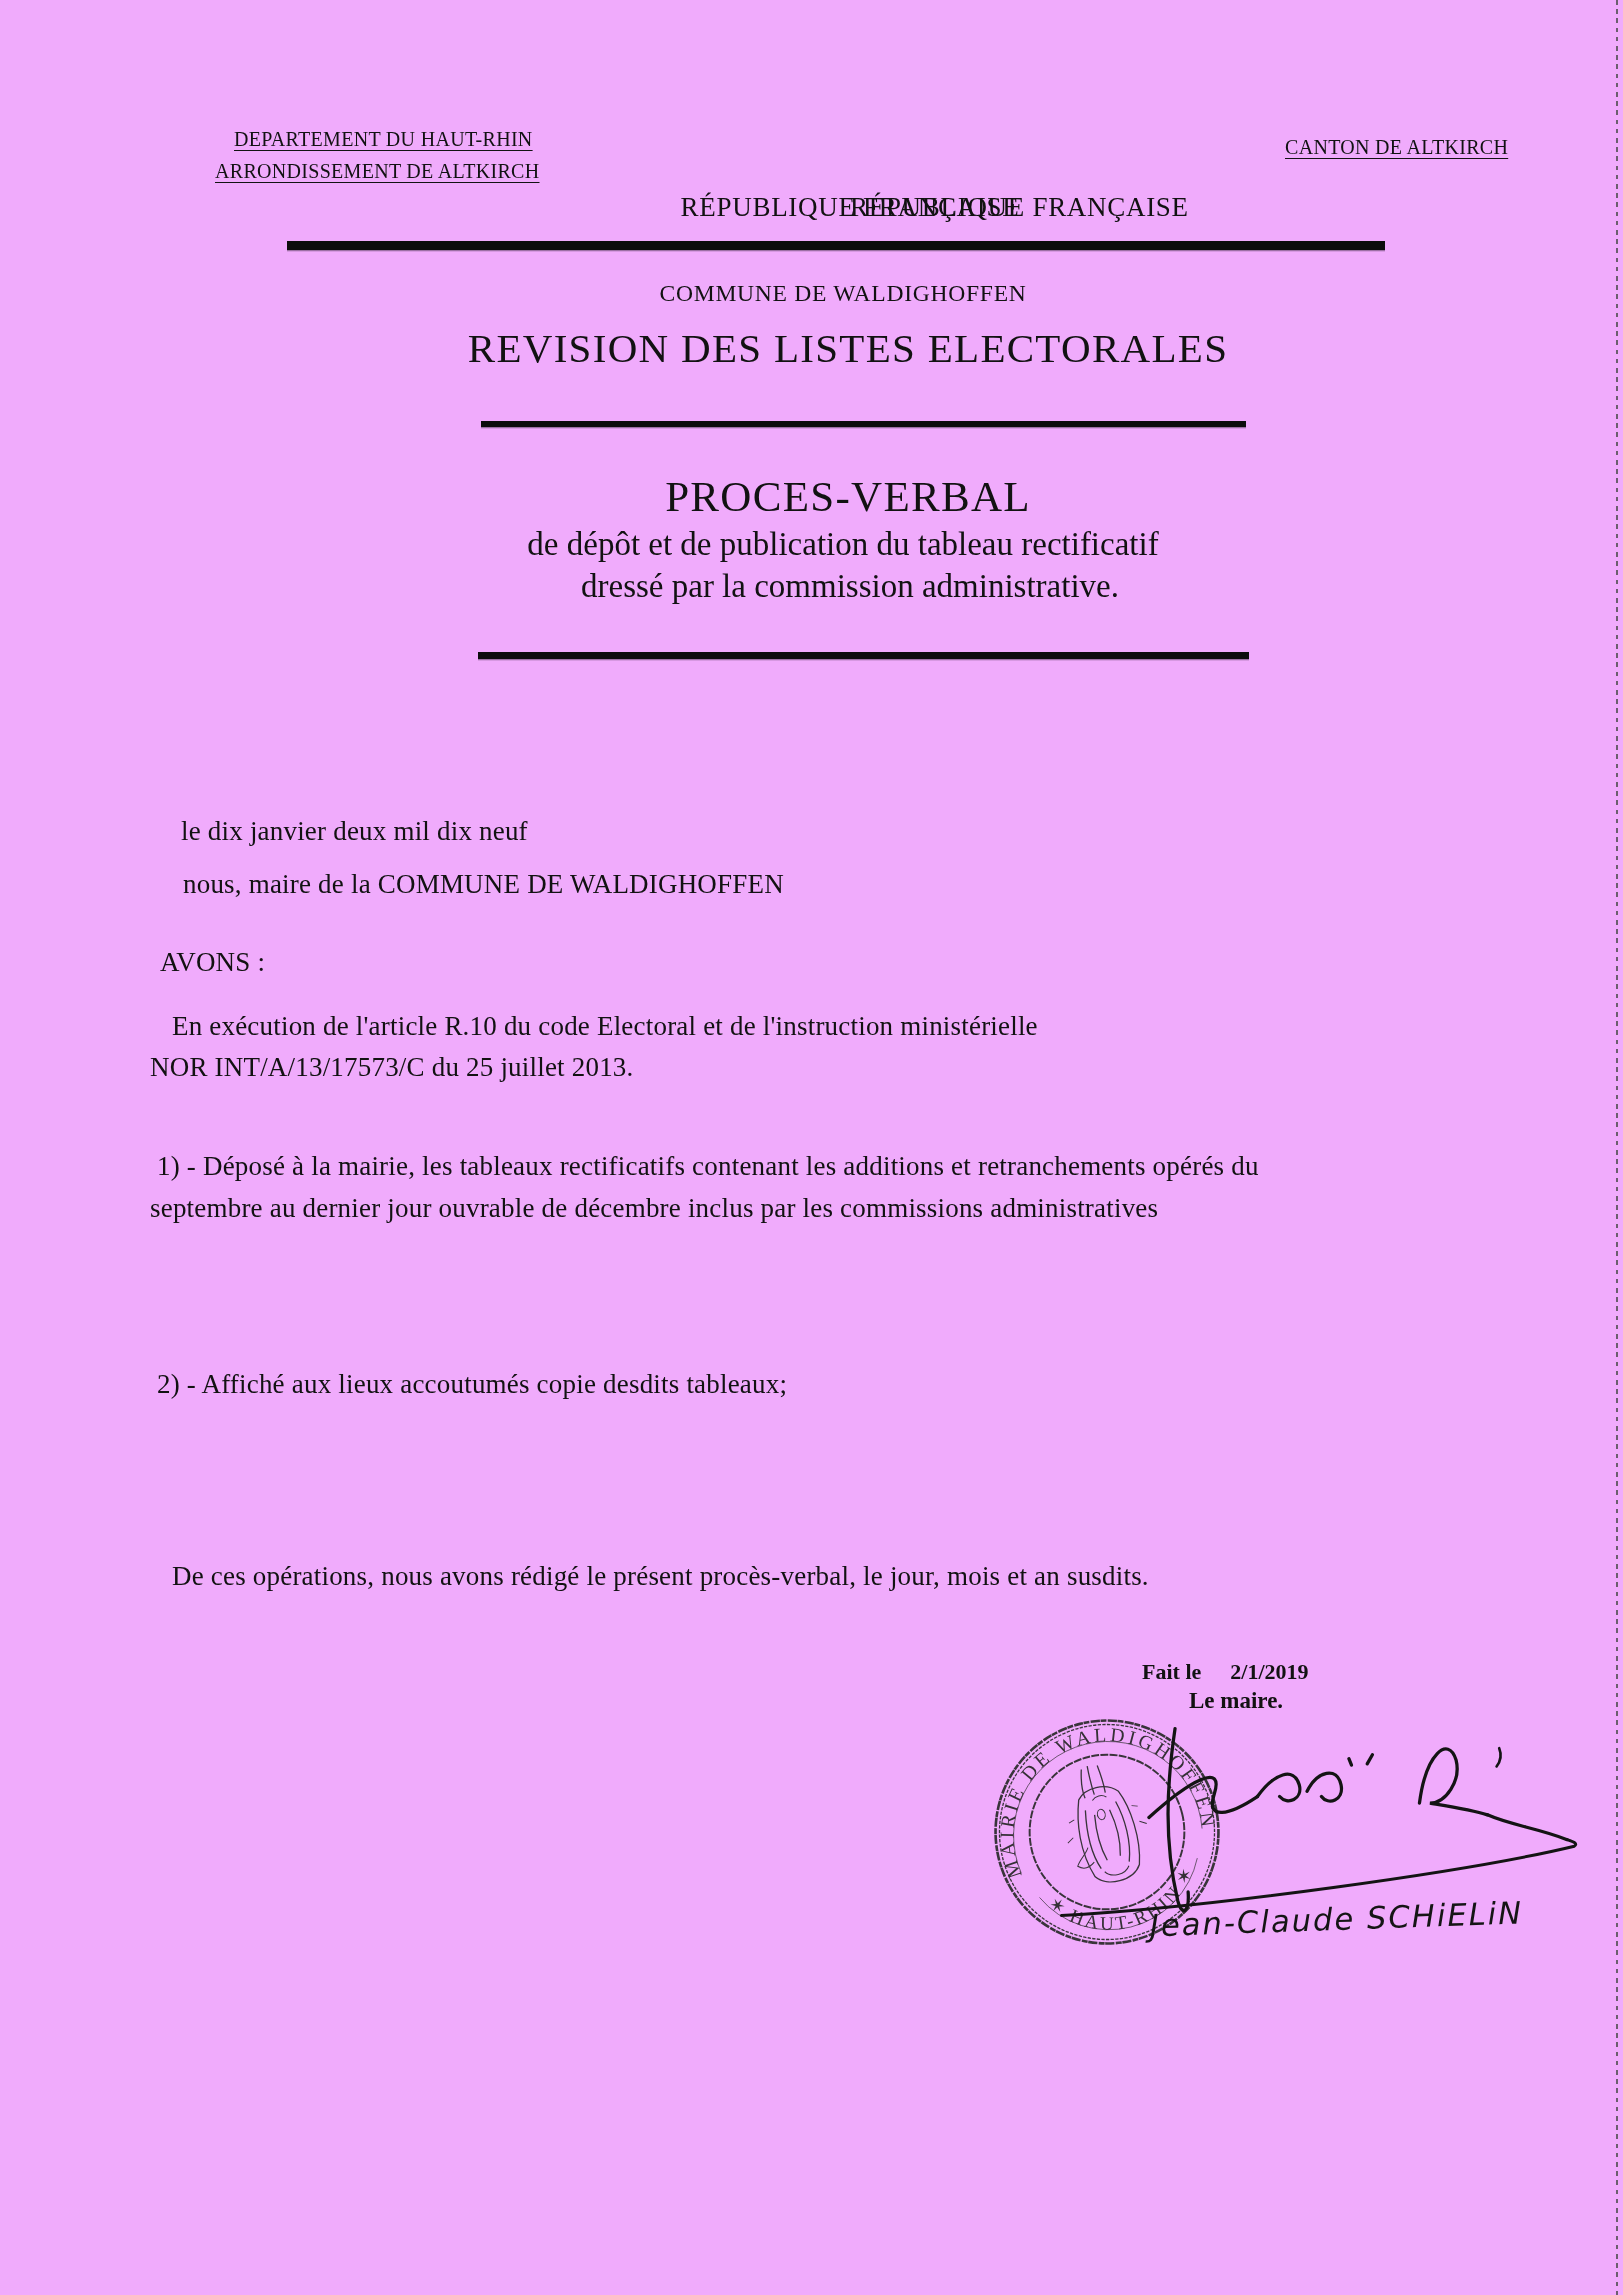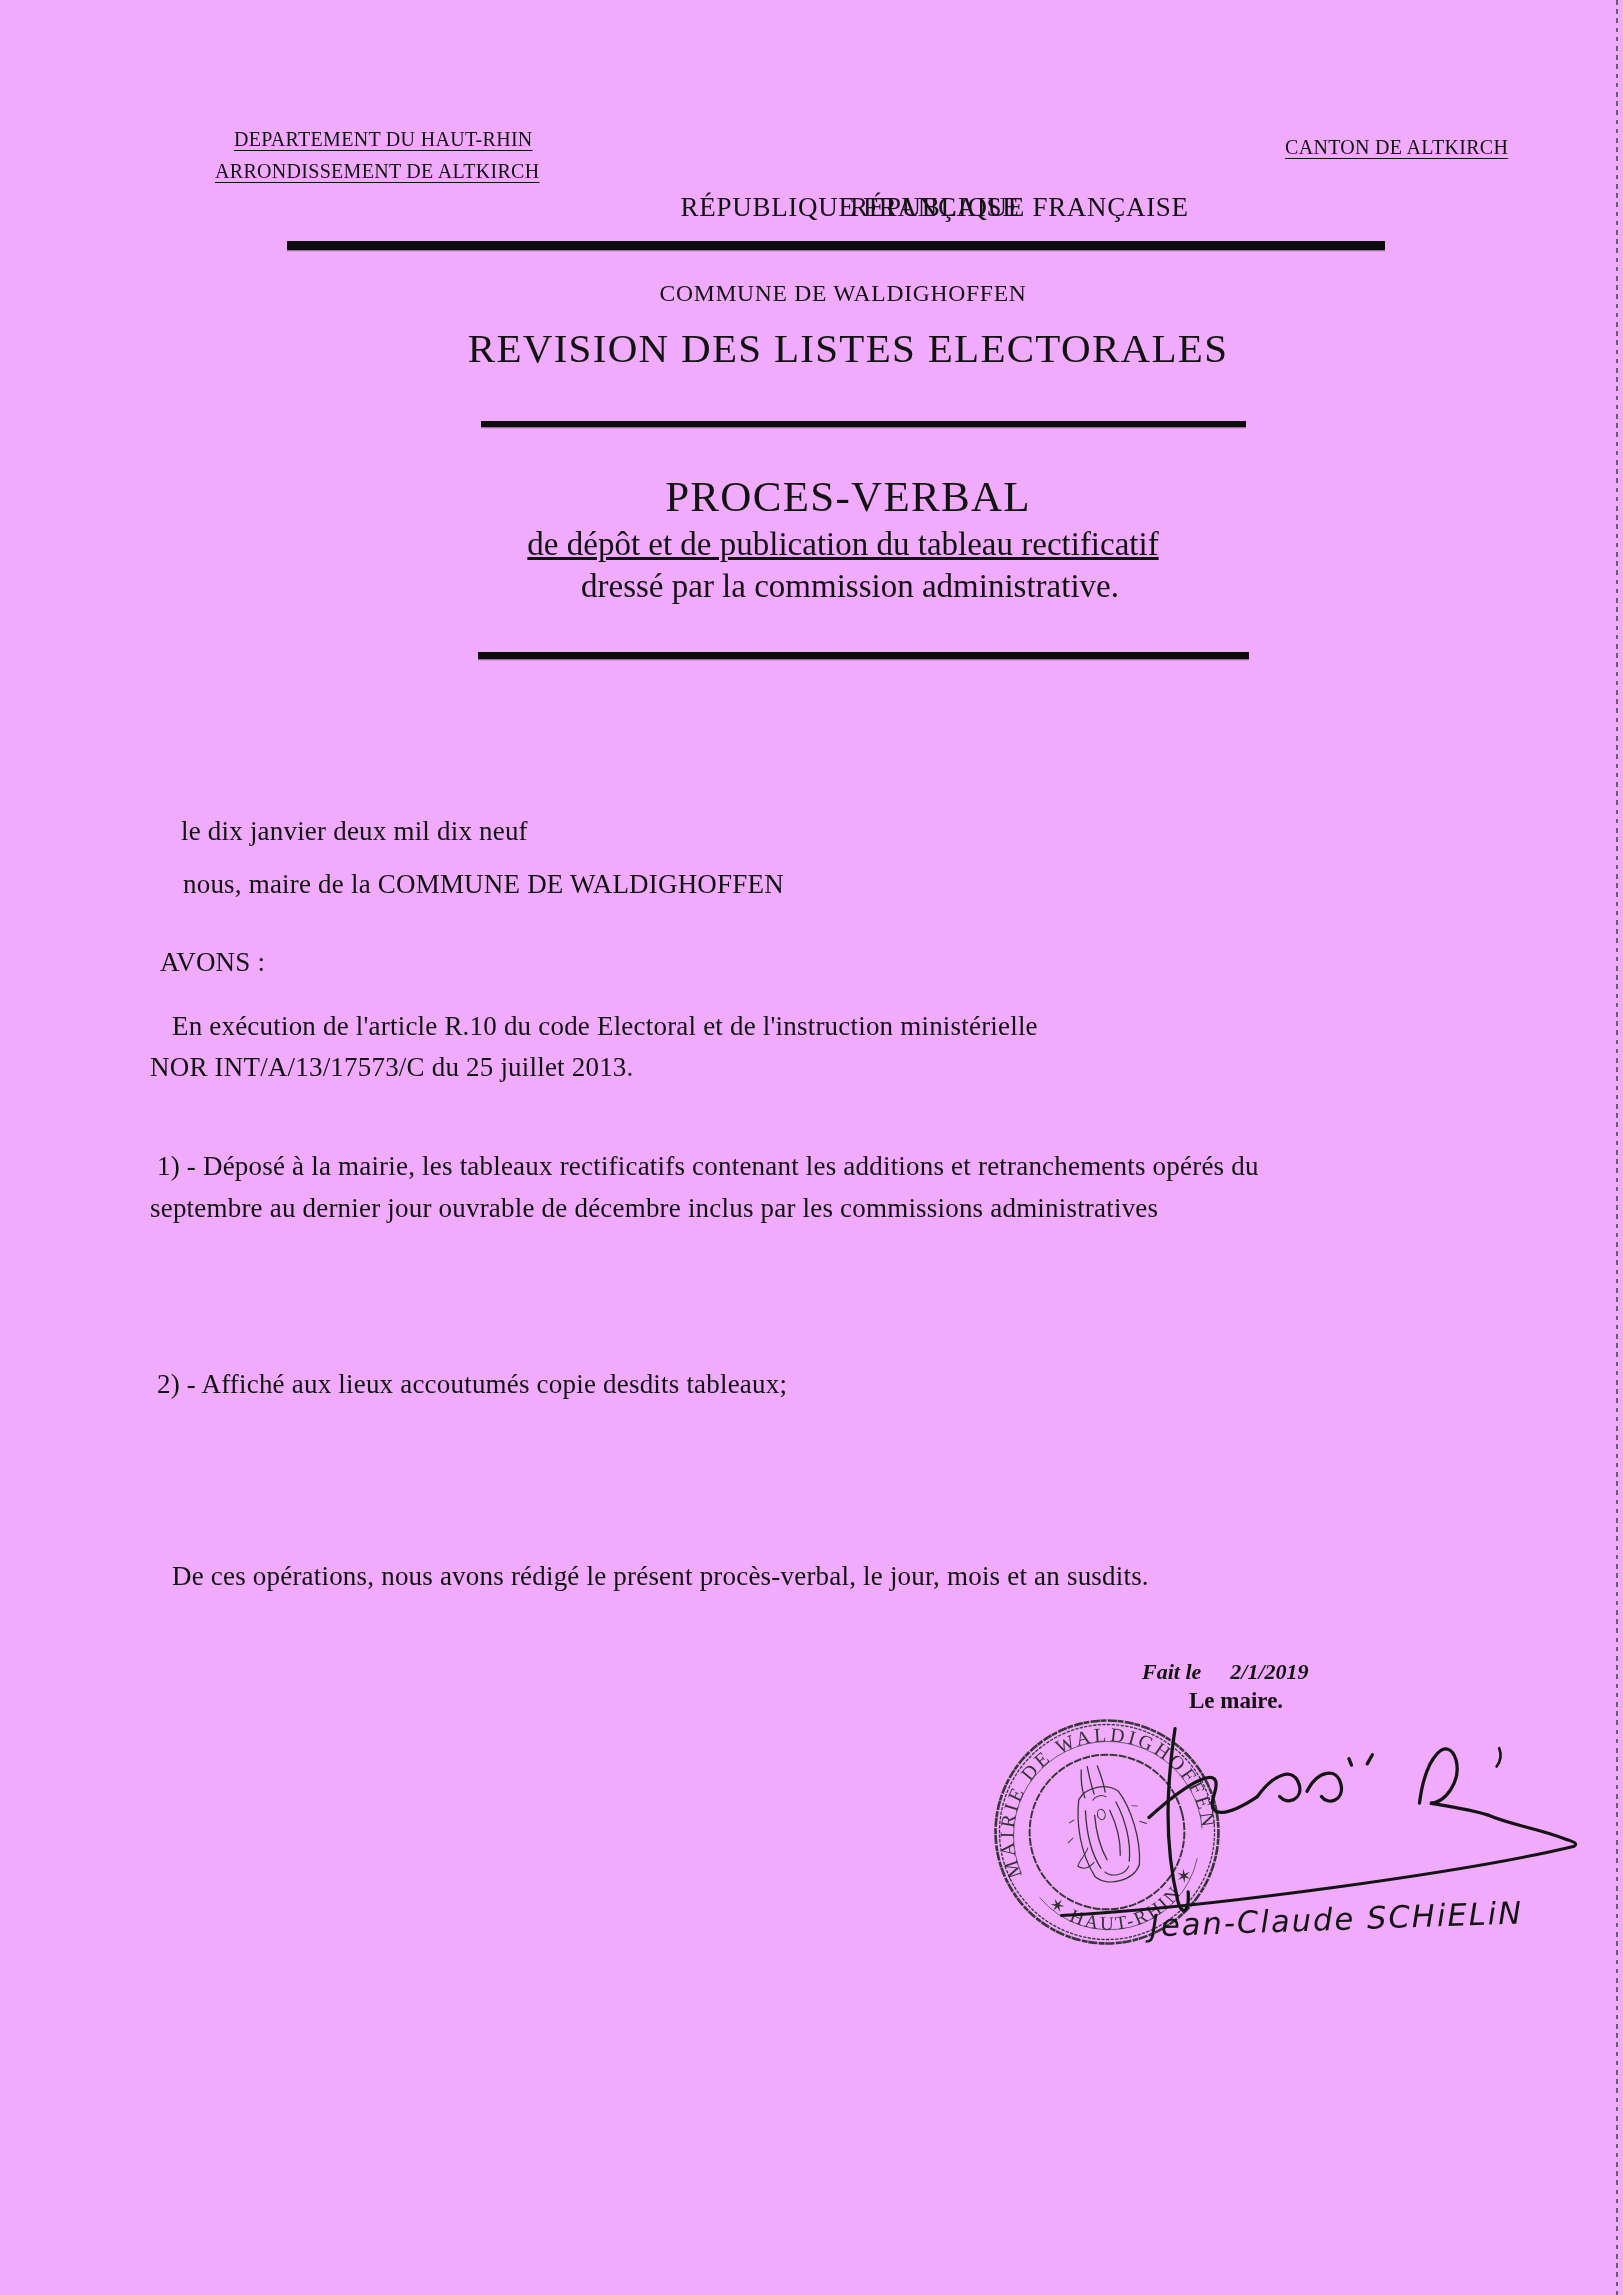--- a/index.html
+++ b/index.html
@@ -44,40 +44,40 @@
 
   <div class="rule rough" style="left:287px;top:241px;width:1098px;height:8.5px;"></div>
 
   <div class="line centered" style="left:843px;top:280px;font-size:23.6px;letter-spacing:0.7px;">COMMUNE DE WALDIGHOFFEN</div>
 
   <div class="line centered" style="left:848px;top:324px;font-size:41px;letter-spacing:1.3px;">REVISION DES LISTES ELECTORALES</div>
 
   <div class="rule rough" style="left:481px;top:421px;width:765px;height:5.9px;"></div>
 
   <div class="line centered" style="left:848px;top:472px;font-size:43px;letter-spacing:1.3px;text-align:center;">PROCES-VERBAL</div>
-  <div class="line centered" style="left:843px;top:526px;font-size:33px;text-decoration:underline;">de dépôt et de publication du tableau rectificatif</div>
+  <div class="line centered" style="left:843px;top:526px;font-size:33px;">de dépôt et de publication du tableau rectificatif</div>
   <div class="line centered" style="left:850px;top:568px;font-size:33px;">dressé par la commission administrative.</div>
 
   <div class="rule rough" style="left:478px;top:652px;width:771px;height:6.5px;"></div>
 
   <div class="line body-text" style="left:181px;top:816px;">le dix janvier deux mil dix neuf</div>
   <div class="line body-text" style="left:183px;top:869px;">nous, maire de la COMMUNE DE WALDIGHOFFEN</div>
   <div class="line body-text" style="left:160px;top:947px;">AVONS :</div>
 
   <div class="line body-text" style="left:165px;top:1011px;"> En exécution de l'article R.10 du code Electoral et de l'instruction ministérielle</div>
   <div class="line body-text" style="left:150px;top:1052px;">NOR INT/A/13/17573/C du 25 juillet 2013.</div>
 
   <div class="line body-text" style="left:150px;top:1151px;"> 1) - Déposé à la mairie, les tableaux rectificatifs contenant les additions et retranchements opérés du</div>
   <div class="line body-text" style="left:150px;top:1193px;">septembre au dernier jour ouvrable de décembre inclus par les commissions administratives</div>
 
   <div class="line body-text" style="left:150px;top:1369px;"> 2) - Affiché aux lieux accoutumés copie desdits tableaux;</div>
 
   <div class="line body-text" style="left:165px;top:1561px;"> De ces opérations, nous avons rédigé le présent procès-verbal, le jour, mois et an susdits.</div>
 
-  <div class="line bold" style="left:1120px;top:1633px;font-size:22px;font-style:italic;">
+  <div class="line bold" style="left:1120px;top:1633px;font-size:22px;">
     <span>Fait le</span><span style="display:inline-block;width:29px;"></span><span>2/1/2019</span>
   </div>
 
   <div class="line bold" style="left:1189px;top:1688px;font-size:23px;">Le maire.</div>
 
   <svg class="stamp-wrap" viewBox="0 0 360 360">
     <g fill="none" stroke="#2a2a2a">
       <circle cx="180" cy="180" r="170" stroke-width="4" stroke-dasharray="9 2 14 1"></circle>
       <circle cx="180" cy="180" r="164" stroke-width="2" stroke-dasharray="5 2"></circle>
       <circle cx="180" cy="180" r="118" stroke-width="3" stroke-dasharray="12 2"></circle>

